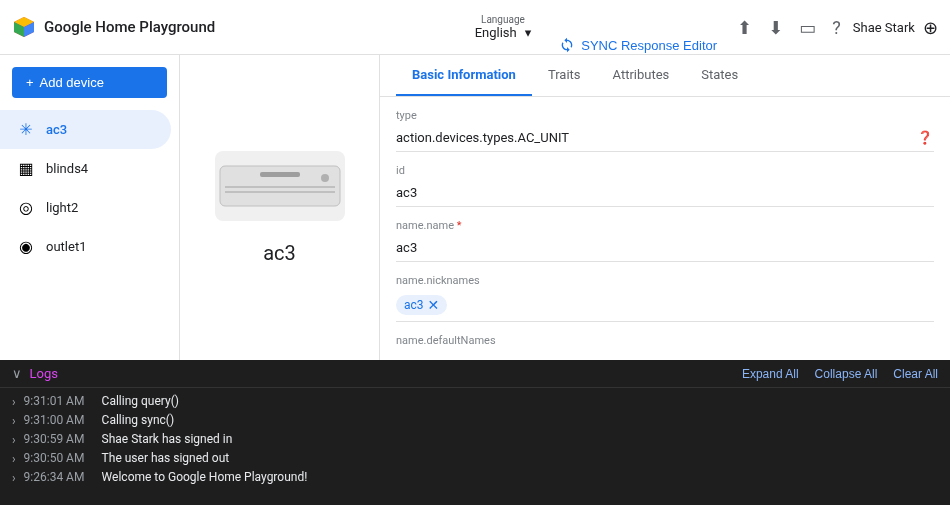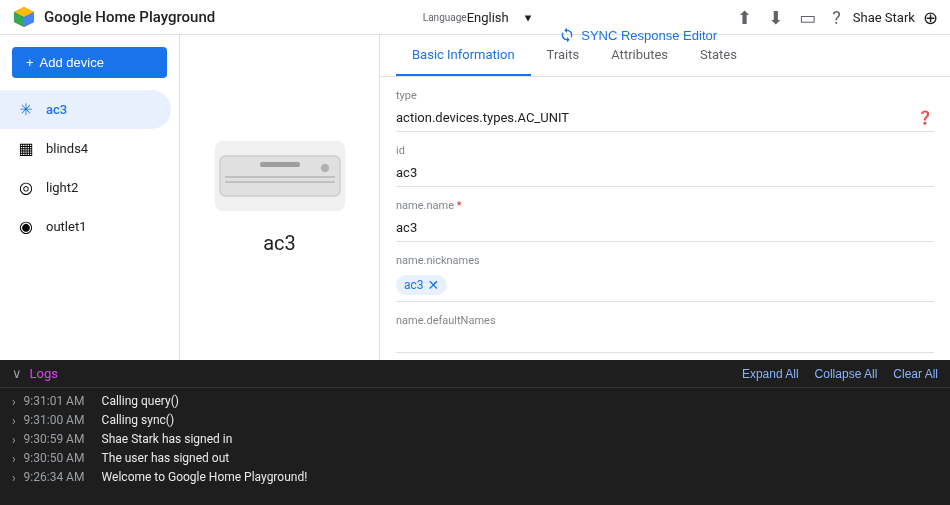--- a/index.html
+++ b/index.html
@@ -1,24 +1,24 @@
 <!DOCTYPE html>
 <html><head>
   <meta charset="utf-8">
   <style>
     * { box-sizing: border-box; margin: 0; padding: 0; }
     body { font-family: 'Google Sans', Roboto, Arial, sans-serif; font-size: 13px; background: #fff; width: 950px; height: 505px; overflow: hidden; display: flex; flex-direction: column; }
 
     
-    .topbar { display: flex; align-items: center; height: 35px; border-bottom: 1px solid #e0e0e0; padding: 0 12px; gap: 12px; flex-shrink: 0; }
+    .topbar { display: flex; align-items: center; height: 55px; border-bottom: 1px solid #e0e0e0; padding: 0 12px; gap: 12px; flex-shrink: 0; }
     .topbar-logo { display: flex; align-items: center; gap: 8px; font-size: 15px; font-weight: 500; color: #202124; }
     .topbar-spacer { flex: 1; }
-    .lang-section { display: flex; flex-direction: row; align-items: center; margin-right: 8px; }
+    .lang-section { display: flex; flex-direction: column; align-items: center; margin-right: 8px; }
     .lang-label { font-size: 10px; color: #5f6368; }
-    .lang-select { display: flex; align-items: center; gap: 16px; font-size: 13px; color: #202124; cursor: pointer; border: none; background: transparent; }
+    .lang-select { display: flex; align-items: center; gap: 8px; font-size: 13px; color: #202124; cursor: pointer; border: none; background: transparent; }
     .sync-btn { display: flex; align-items: center; gap: 6px; color: #1a73e8; font-size: 13px; font-weight: 500; cursor: pointer; border: none; background: transparent; padding: 6px 8px; border-radius: 4px; margin-top: 36px; }
     .topbar-icons { display: flex; align-items: center; gap: 16px; }
     .topbar-icon { color: #5f6368; cursor: pointer; font-size: 18px; }
     .topbar-user { display: flex; align-items: center; gap: 8px; font-size: 13px; color: #202124; cursor: pointer; }
 
     
     .main-area { display: flex; flex: 1; overflow: hidden; }
 
     
     .sidebar { width: 180px; border-right: 1px solid #e0e0e0; display: flex; flex-direction: column; flex-shrink: 0; overflow-y: auto; }
@@ -32,21 +32,21 @@
 
     
     .center-panel { width: 200px; flex-shrink: 0; display: flex; flex-direction: column; align-items: center; justify-content: center; border-right: 1px solid #e0e0e0; padding: 20px; }
     .device-image { width: 130px; height: 70px; background: #f0f0f0; border-radius: 8px; display: flex; align-items: center; justify-content: center; margin-bottom: 20px; }
     .device-label { font-size: 20px; color: #202124; font-weight: 400; }
 
     
     .info-panel { flex: 1; display: flex; flex-direction: column; overflow: hidden; }
     .info-tabs { display: flex; border-bottom: 1px solid #e0e0e0; padding: 0 16px; }
     .tab { padding: 12px 16px; font-size: 13px; color: #5f6368; cursor: pointer; border-bottom: 2px solid transparent; }
-    .tab.active { color: #1a73e8; border-bottom-color: #1a73e8; font-weight: 400; }
+    .tab.active { color: #1a73e8; border-bottom-color: #1a73e8; font-weight: 700; }
     .info-content { flex: 1; overflow-y: auto; padding: 0 16px 16px; }
     .field-group { margin-top: 12px; }
     .field-value-text { color: #202124; }
     .nickname-tag { display: inline-flex; align-items: center; gap: 4px; background: #e8f0fe; color: #1a73e8; border-radius: 16px; padding: 2px 8px; font-size: 12px; }
     .nickname-tag .close { cursor: pointer; font-size: 14px; }
 
     
     .logs-section { height: 145px; background: #1e1e1e; flex-shrink: 0; display: flex; flex-direction: column; }
     .logs-header { display: flex; align-items: center; padding: 6px 12px; border-bottom: 1px solid #333; }
     .logs-chevron { color: #9aa0a6; margin-right: 8px; cursor: pointer; }

